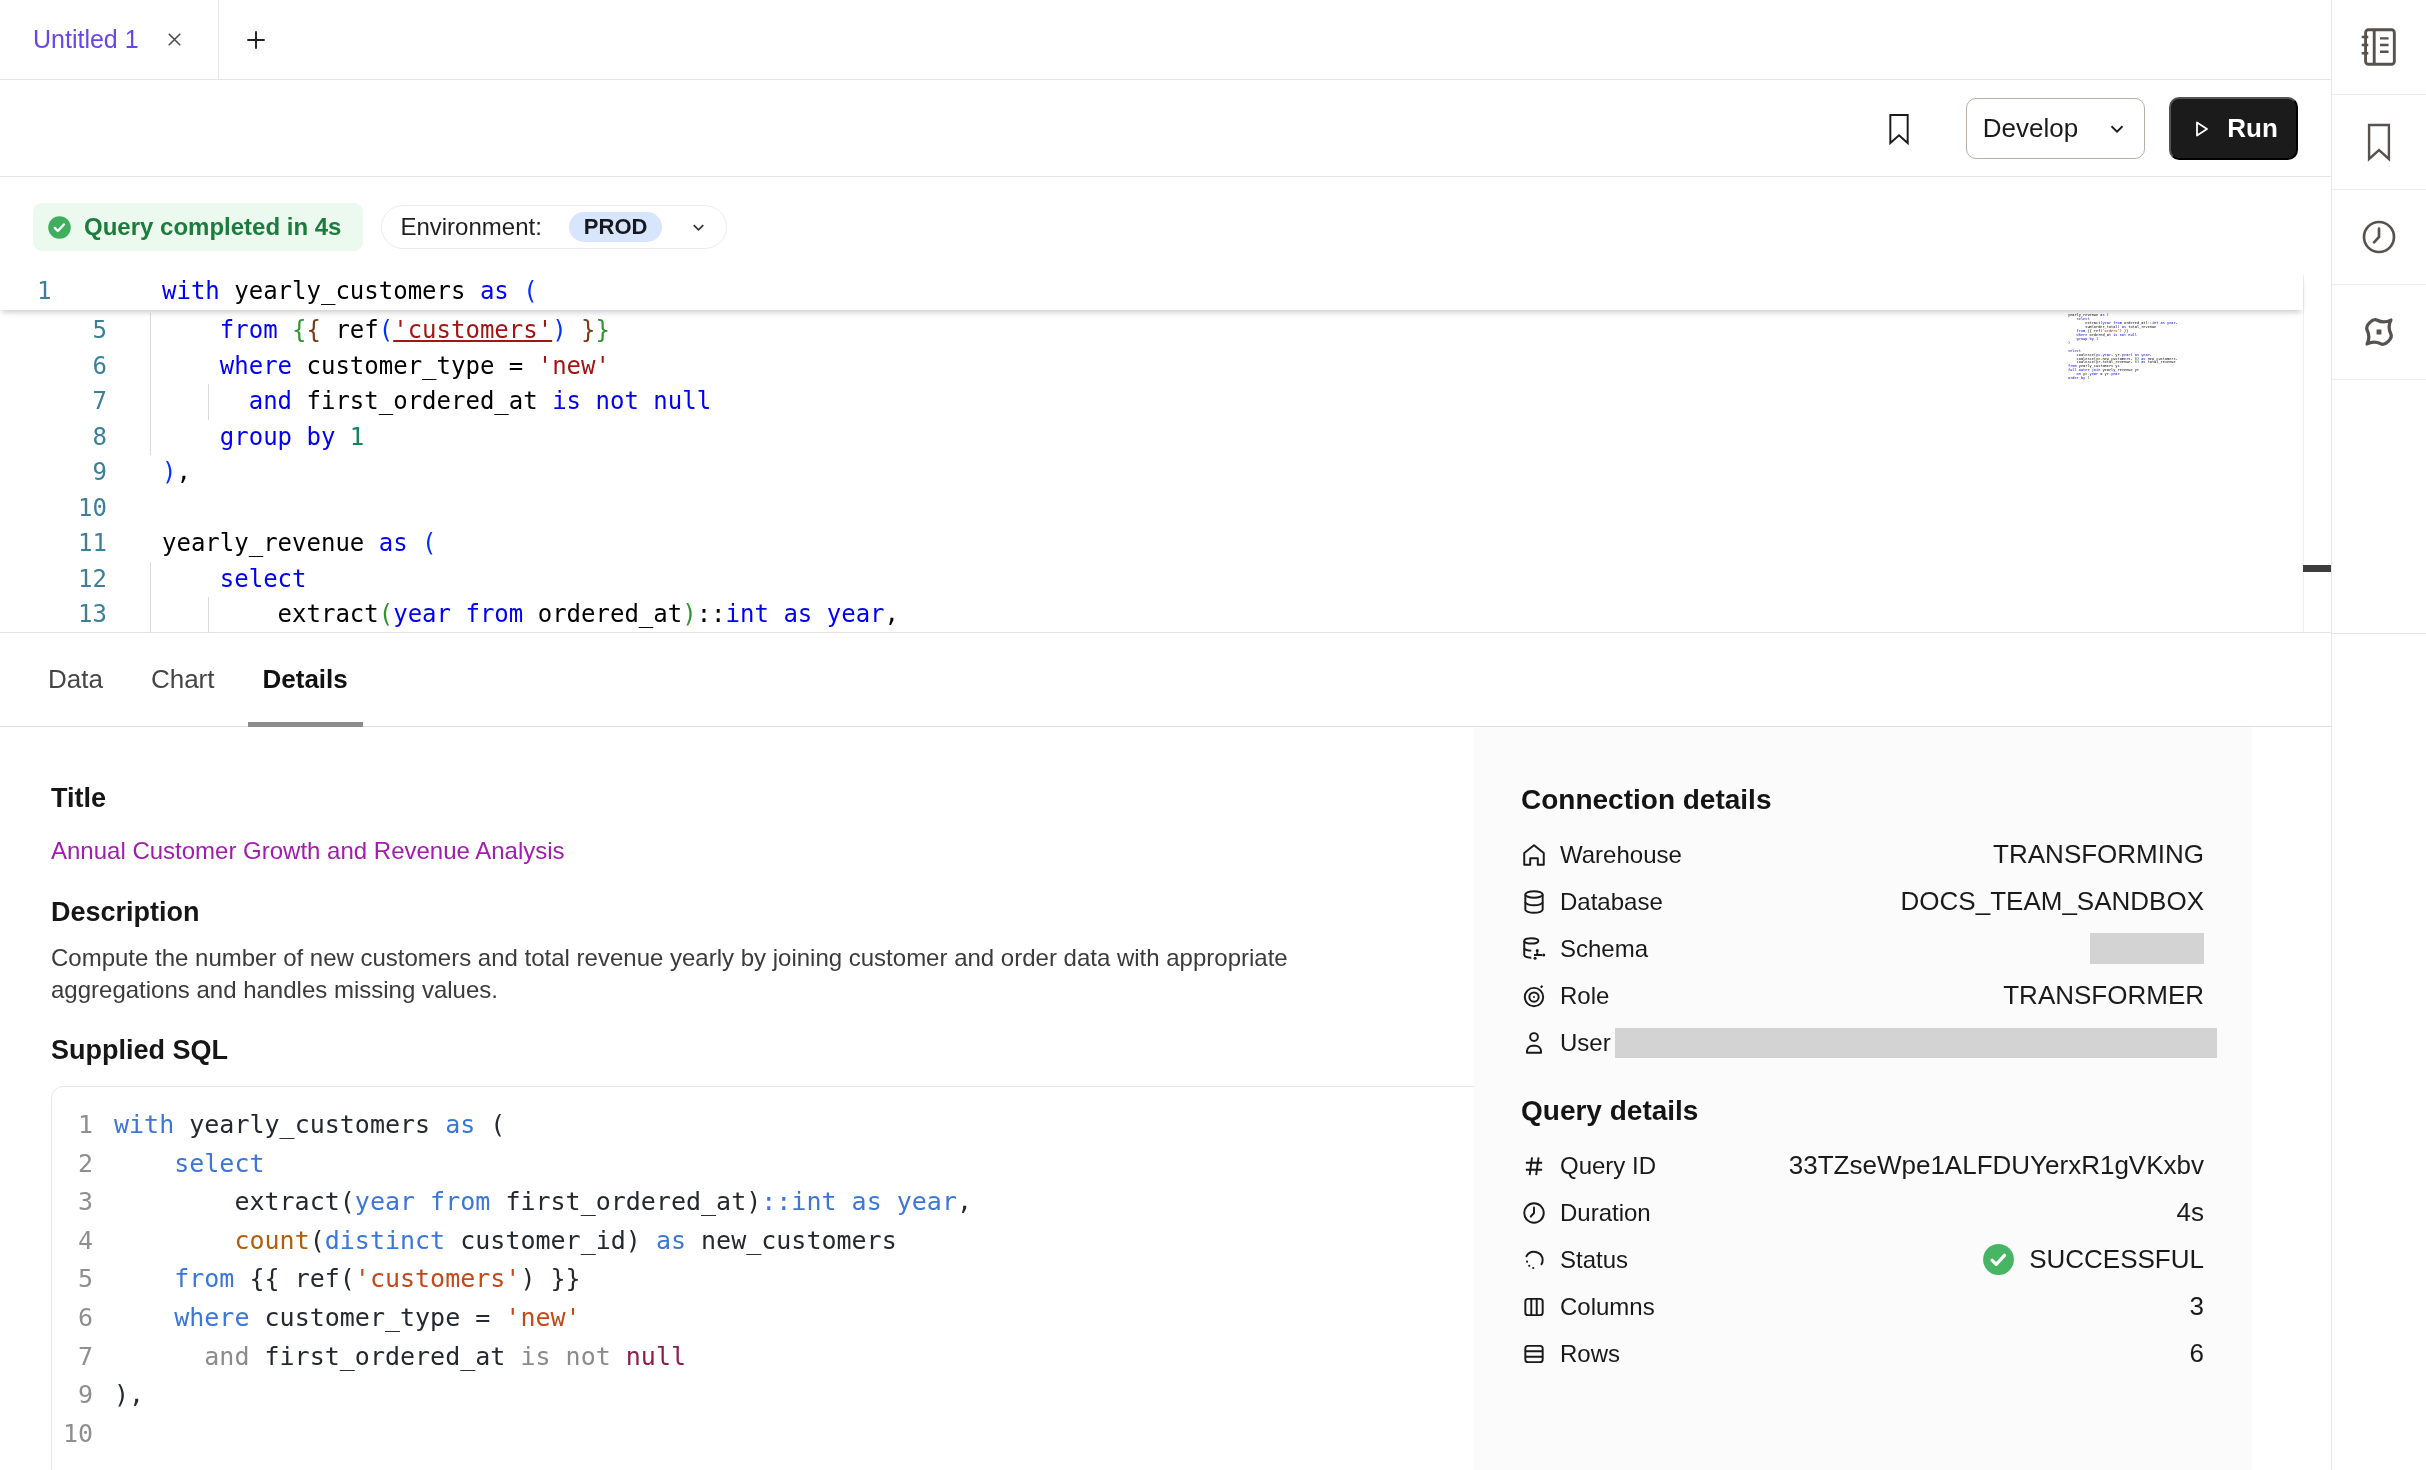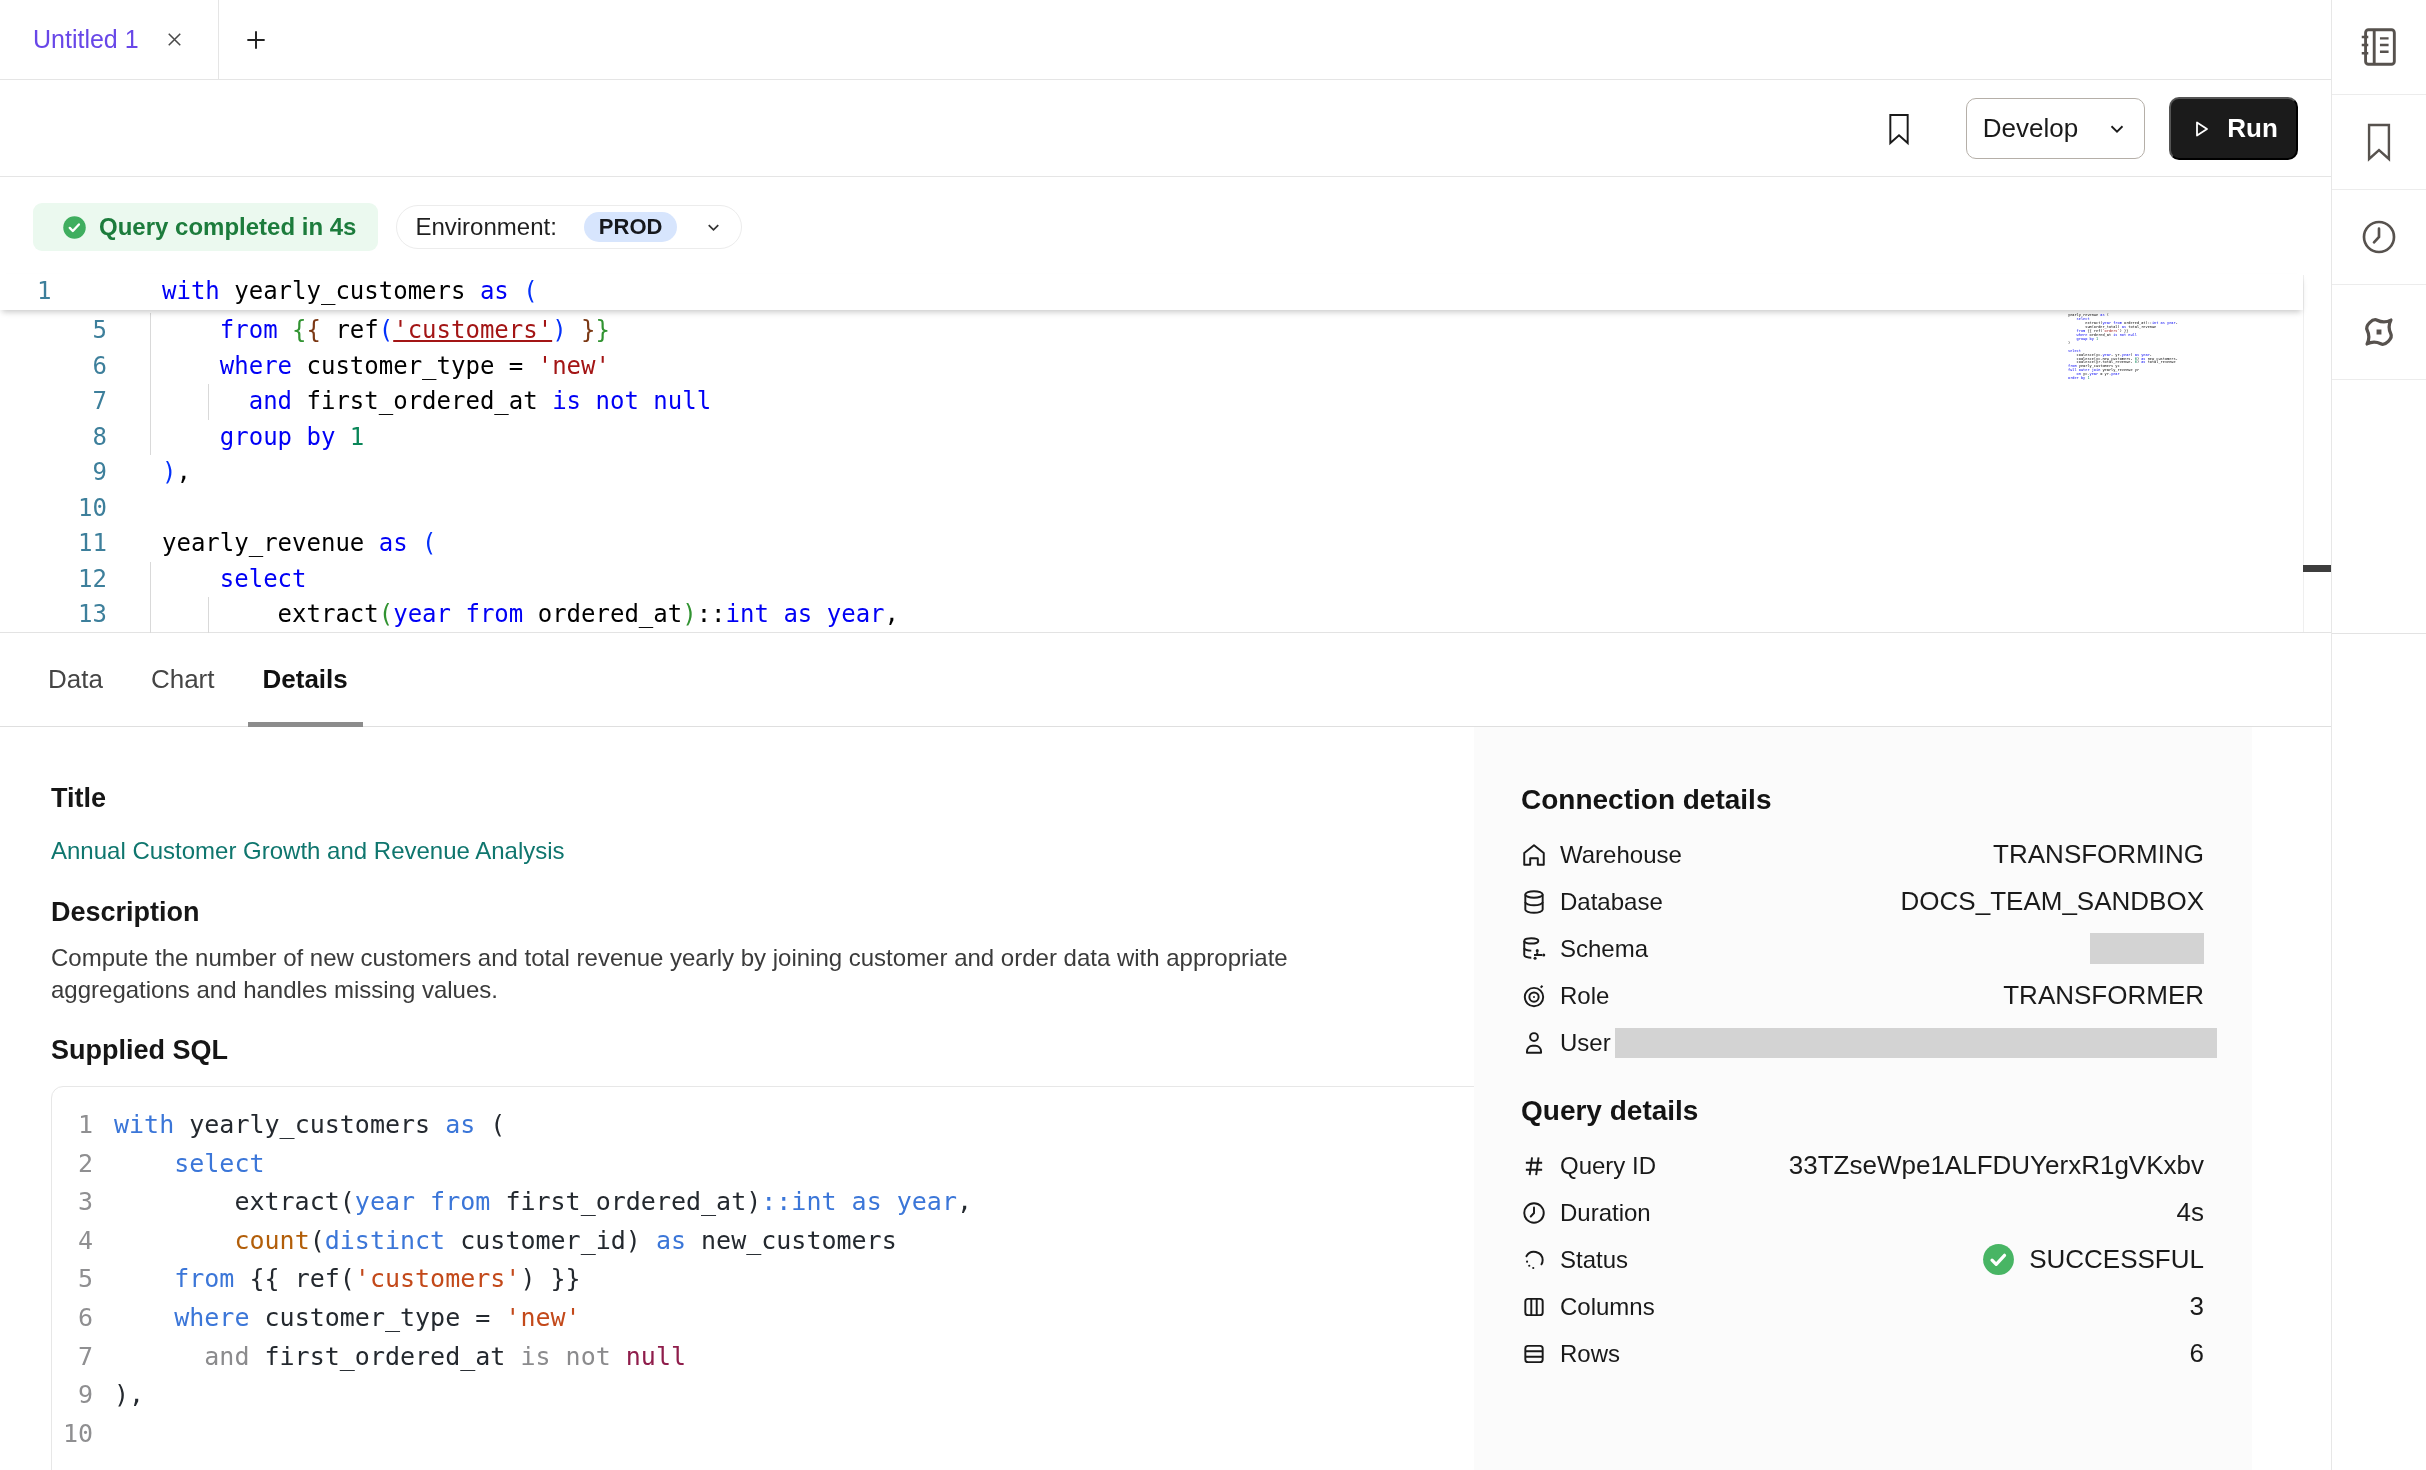--- a/index.html
+++ b/index.html
@@ -17,21 +17,21 @@
 
   
   .toolbar { position:absolute; left:0; top:81px; width:100%; height:96px; border-bottom:1px solid #e5e5e5; display:flex; align-items:center; justify-content:flex-end; padding-right:33px; }
   .bm { margin-right:54px; }
   .btn-develop { height:61px; width:179px; border:1.5px solid #b5afa8; border-radius:10px; background:#fff; display:flex; align-items:center; justify-content:center; gap:28px; font-size:26px; color:#1a1a1a; font-weight:500; margin-right:24px; }
   .btn-run { height:63px; width:129px; border-radius:10px; background:#1b1b1b; display:flex; align-items:center; justify-content:center; gap:14px; font-size:26px; color:#fff; font-weight:600; }
 
   
   .editorwrap { position:absolute; left:0; top:178px; width:100%; height:455px; border-bottom:1px solid #e3e3e3; background:#fff; }
   .statusrow { position:absolute; left:33px; top:25px; display:flex; gap:18px; align-items:flex-start; }
-  .pill-status { height:48px; background:#ebf9ef; border-radius:9px; display:flex; align-items:center; padding:0 22px 0 28px; gap:11px; }
+  .pill-status { height:48px; background:#ebf9ef; border-radius:9px; display:flex; align-items:center; padding:0 22px 0 13px; gap:11px; }
   .pill-status span { font-size:24px; font-weight:600; color:#1c7c3c; }
   .pill-env { height:44px; margin-top:2px; background:#fff; border:1.5px solid #ececec; border-radius:22px; display:flex; align-items:center; padding:0 18px; gap:27px; }
   .env-label { font-size:24px; color:#1f1f1f; font-weight:500; }
   .env-chip { height:30px; border-radius:15px; background:#d7e5fd; display:flex; align-items:center; padding:0 15px; font-size:22px; font-weight:600; color:#16181d; }
   .sticky { position:absolute; left:0; top:96px; width:2303px; height:36px; background:#fff; z-index:3; box-shadow:0 4px 6px -2px rgba(0,0,0,0.22); }
   .erows { position:absolute; left:0; top:135px; width:2303px; }
   .crow { position:relative; height:35.5px; }
   .crow .ln { position:absolute; left:0; top:0; width:107px; text-align:right; font-size:24px; line-height:35.5px; color:#3d7f9b; font-family:"DejaVu Sans Mono",monospace; }
   .crow .ln.sticky-ln { width:auto; left:37px; text-align:left; }
   .crow .ctext { position:absolute; left:162px; top:0; white-space:pre; font-size:24px; line-height:35.5px; font-family:"DejaVu Sans Mono",monospace; }
@@ -50,21 +50,21 @@
   .rtabs { position:absolute; left:0; top:633px; width:100%; height:94px; border-bottom:1px solid #dfdfdf; display:flex; align-items:center; padding-left:48px; gap:48px; }
   .rtab { font-size:26px; color:#454545; position:relative; height:100%; display:flex; align-items:center; }
   .rtab.active { color:#111; font-weight:700; }
   .rtab.active::after { content:""; position:absolute; left:-15px; right:-15px; bottom:-1px; height:5px; background:#8c8c8c; }
 
   
   .details { position:absolute; left:0; top:727px; width:100%; height:743px; background:#fff; }
   .dleft { position:absolute; left:51px; top:0; width:1462px; }
   .dhead { font-size:27px; line-height:28px; font-weight:700; color:#161616; }
   .h-title { margin-top:57px; }
-  .p-title { margin-top:24px; font-size:24px; line-height:30px; color:#0f766e; }
+  .p-title { margin-top:24px; font-size:24px; line-height:30px; color:#a21caf; }
   .h-desc { margin-top:32px; }
   .p-desc { margin-top:16px; font-size:24px; line-height:32px; color:#3b3b3b; }
   .h-sql { margin-top:30px; }
   .codeblock { margin-top:22px; width:1462px; height:425px; border:1.5px solid #e7e7e7; border-radius:12px; background:#fff; padding-top:19px; overflow:hidden; }
   .srow { height:38.6px; white-space:pre; font-size:25px; line-height:38.6px; font-family:"DejaVu Sans Mono",monospace; }
   .srow .ln { display:inline-block; width:41px; text-align:right; color:#8f8f91; }
   .srow .sc { margin-left:21px; }
 
   .dright { position:absolute; left:1474px; top:0; width:778px; height:743px; background:#fbfbfb; padding:58px 48px 0 47px; }
   .panel-head { font-size:28px; line-height:30px; font-weight:700; color:#141414; }

